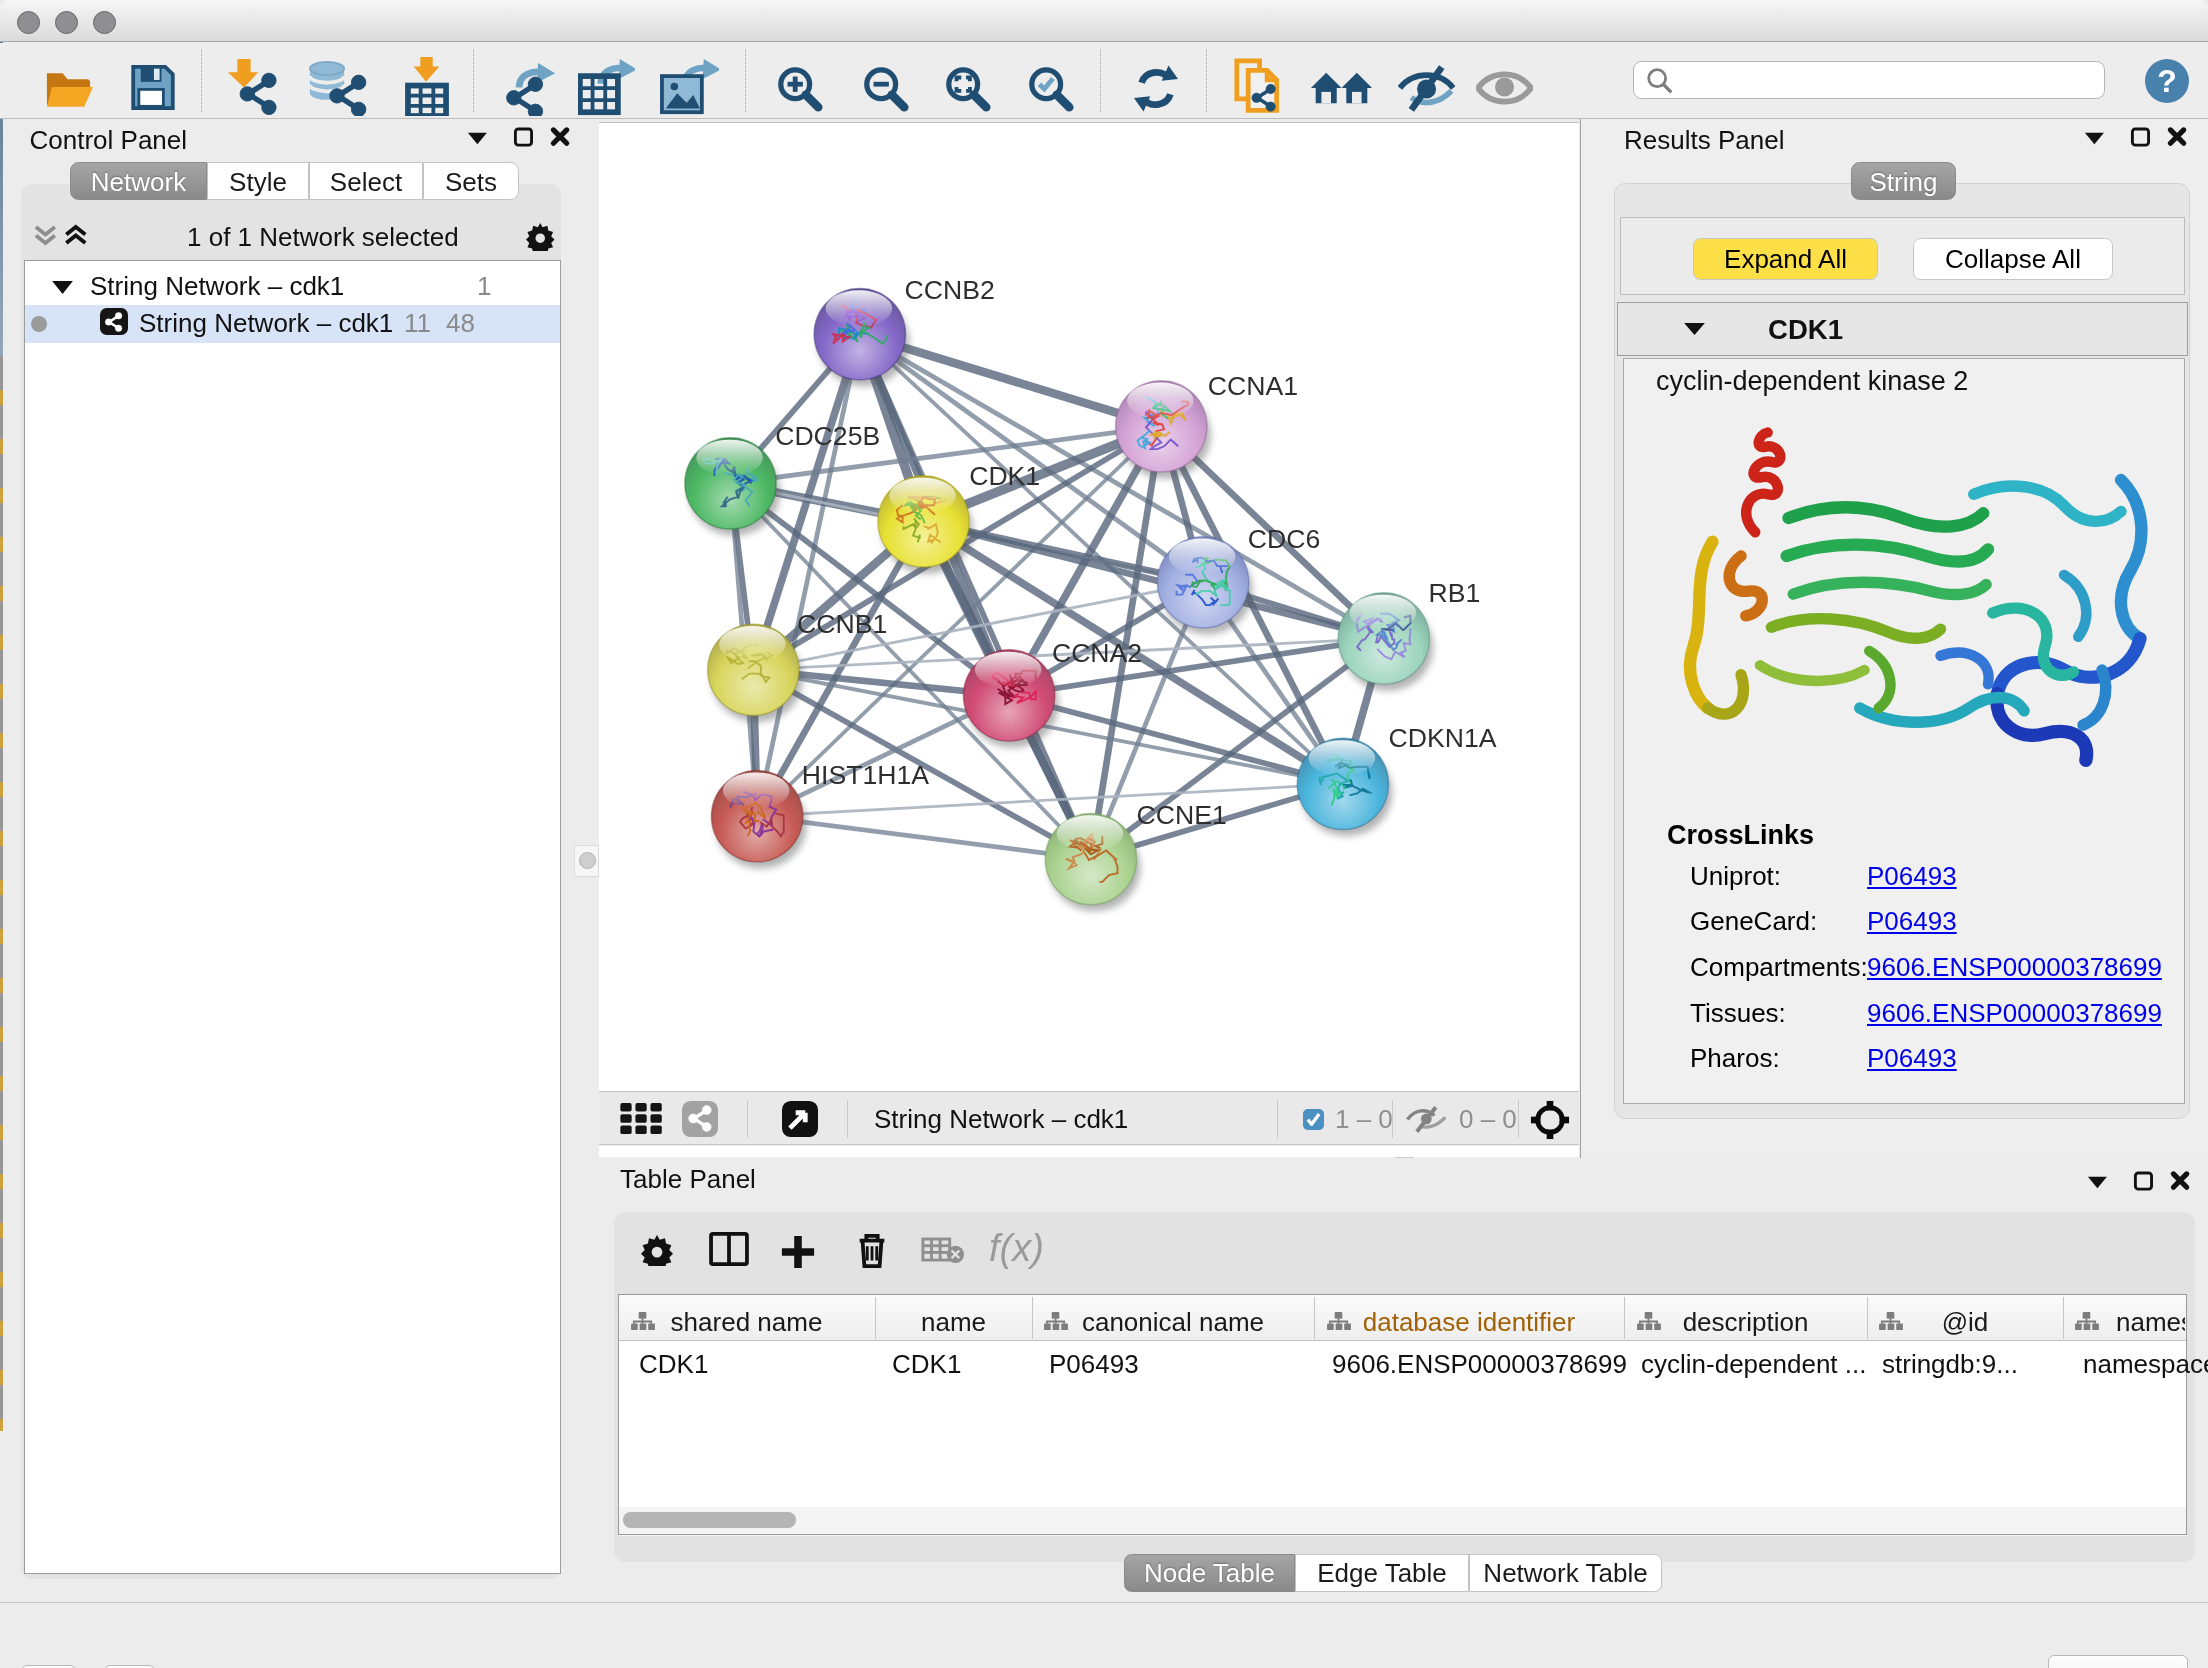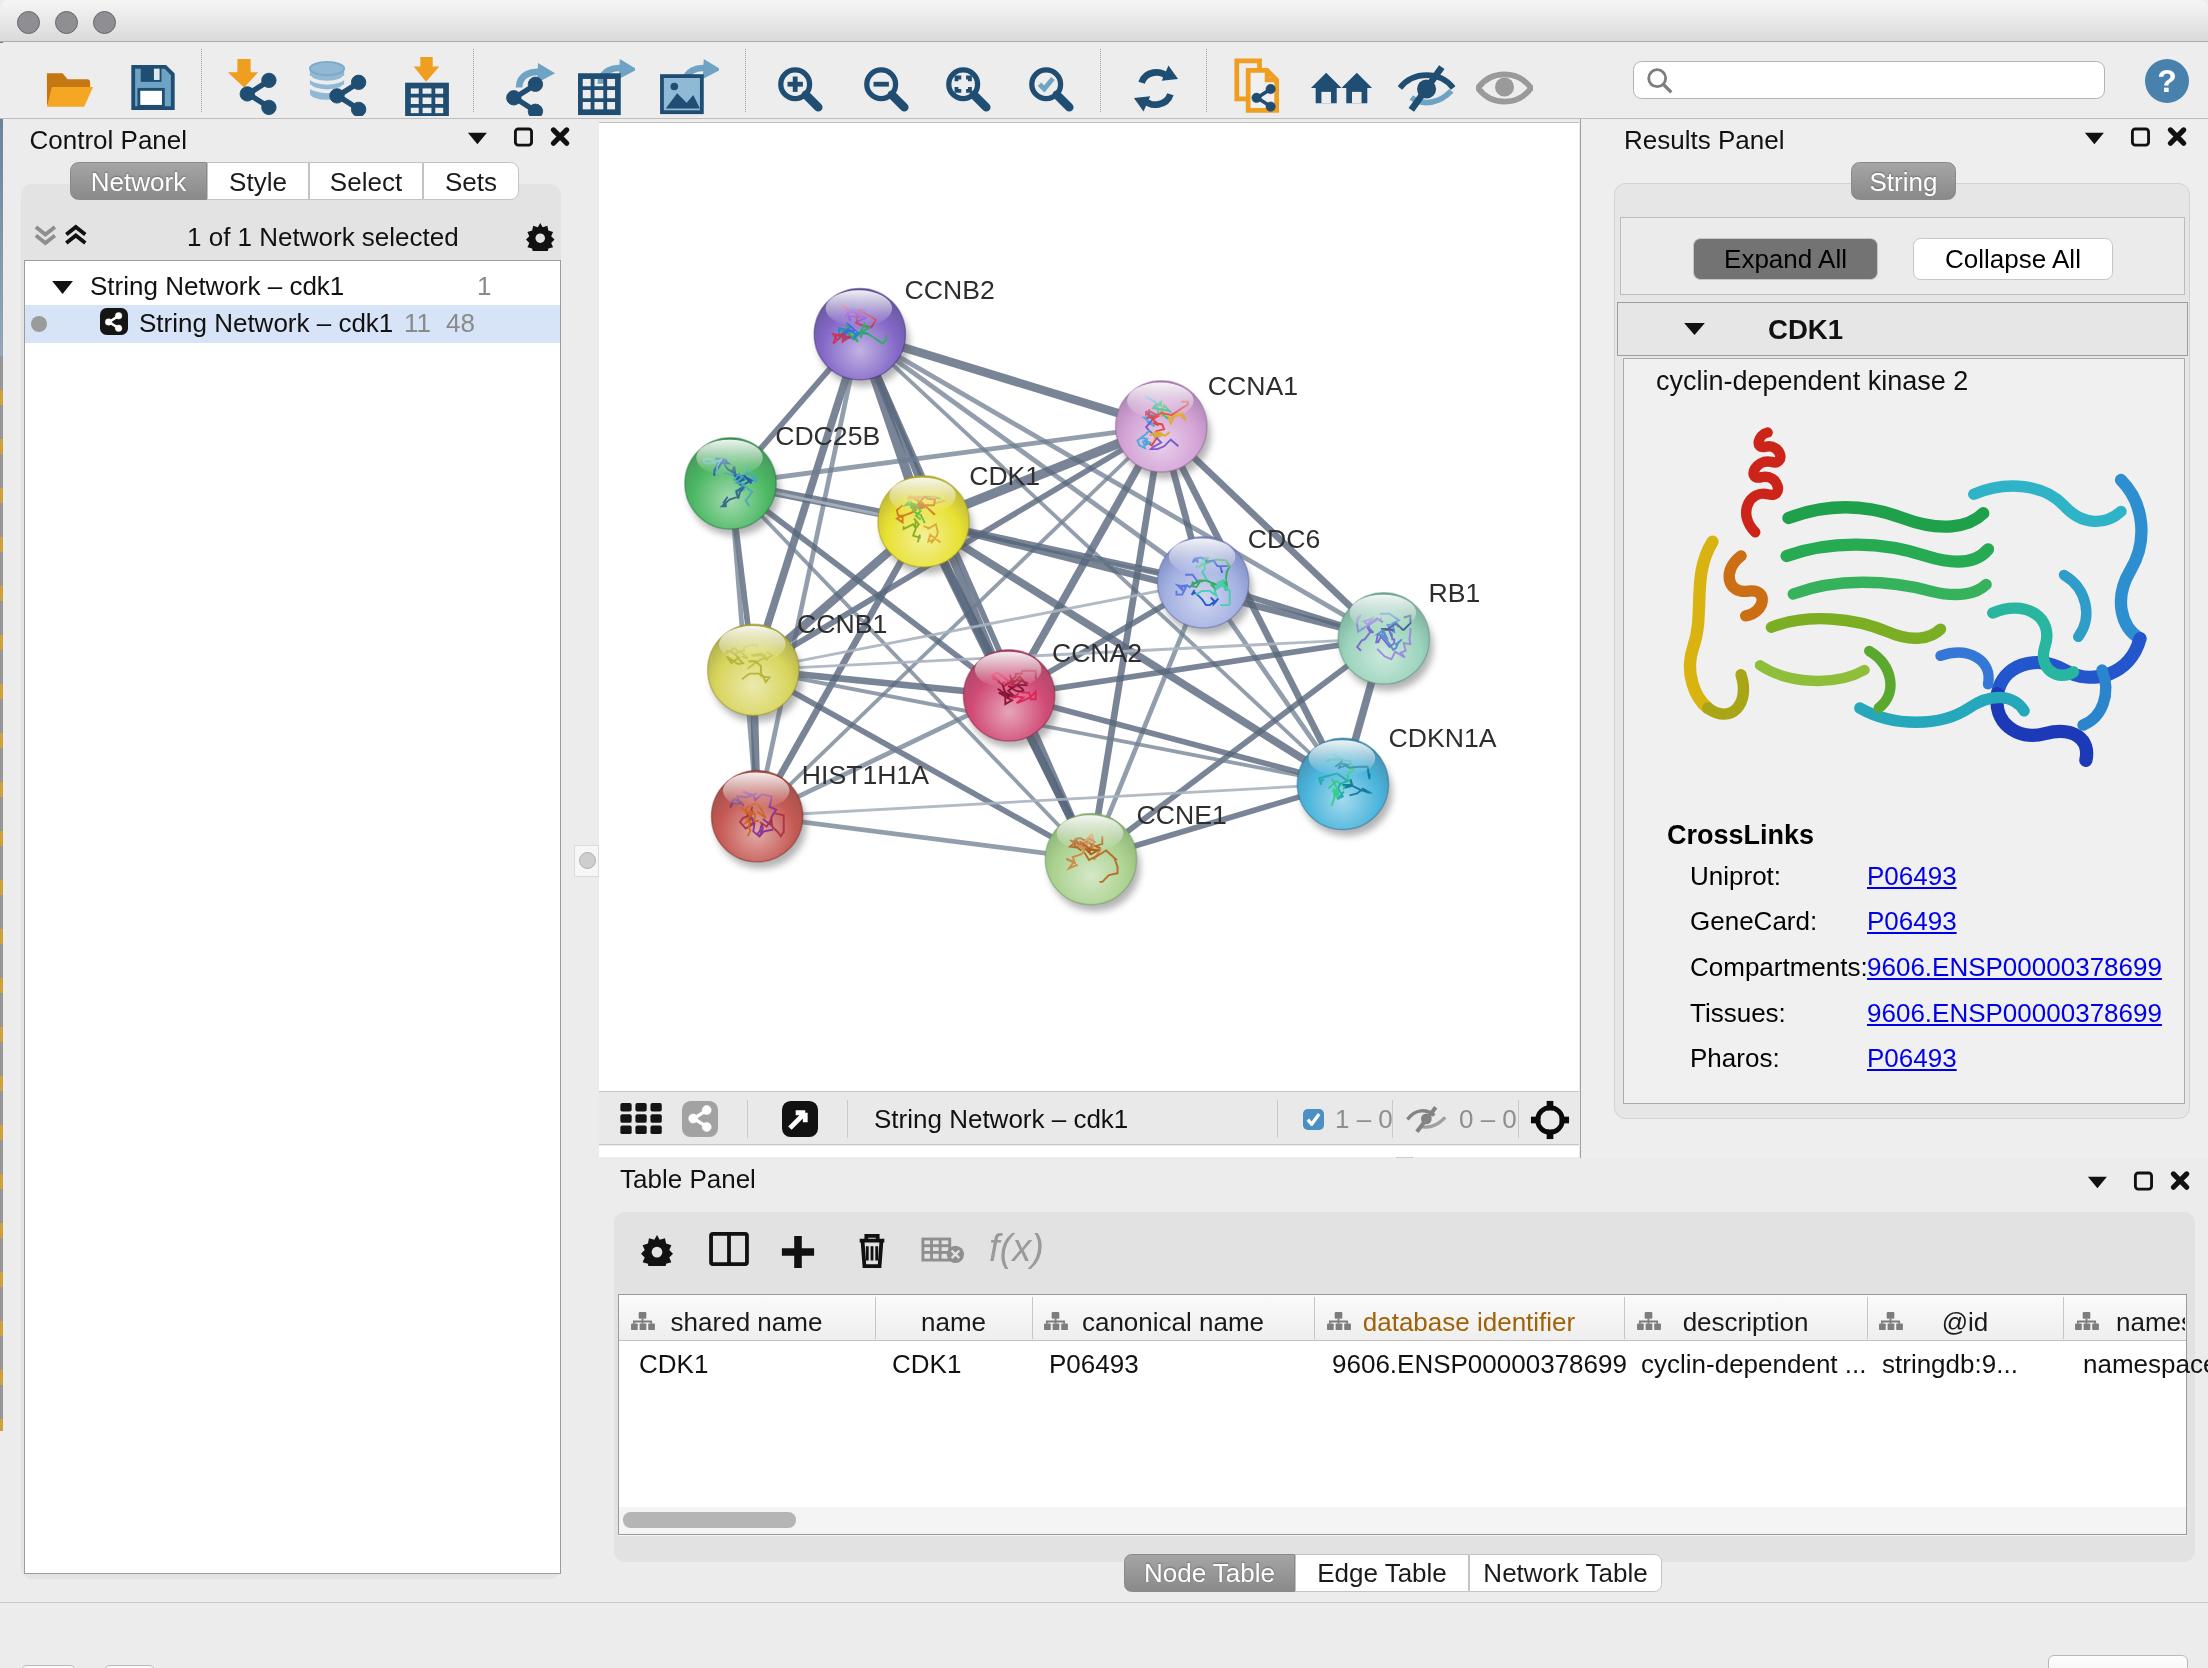--- a/index.html
+++ b/index.html
@@ -584,21 +584,21 @@
 <div id="resultspanel"></div>
 <div class="ptitle" style="left:1624px;top:125px">Results Panel</div>
 <svg style="position:absolute;left:2083px;top:126px" width="114" height="25" viewBox="0 0 120 26">
 <path d="M2,7 l20,0 -10,12 z" fill="#111"></path>
 <rect x="52" y="3" width="17" height="17" fill="none" stroke="#111" stroke-width="3" rx="3"></rect>
 <path d="M92,4 l14,14 m0,-14 l-14,14" stroke="#111" stroke-width="5.5" stroke-linecap="round"></path>
 </svg>
 <div class="gbox" style="left:1614px;top:183px;width:576px;height:936px;background:#e6e6e6;border:1px solid #d2d2d2"></div>
 <div class="tab tabsel" style="left:1851px;top:162px;width:105px;line-height:38px;border-radius:8.6px">String</div>
 <div class="abs" style="left:1620px;top:217px;width:565px;height:78px;background:#ebebeb;border:1px solid #bcbcbc"></div>
-<div class="abs" style="left:1693px;top:238px;width:185px;height:42px;background:#737373;border:1px solid #c6c6c6;border-radius:7.6px;font-size:26px;text-align:center;line-height:40px">Expand All</div>
+<div class="abs" style="left:1693px;top:238px;width:185px;height:42px;background:#fde047;border:1px solid #c6c6c6;border-radius:7.6px;font-size:26px;text-align:center;line-height:40px">Expand All</div>
 <div class="abs" style="left:1913px;top:238px;width:200px;height:42px;background:#fff;border:1px solid #c6c6c6;border-radius:7.6px;font-size:26px;text-align:center;line-height:40px">Collapse All</div>
 <div class="abs" style="left:1617px;top:302px;width:571px;height:54px;background:#e6e6e6;border:1.9px solid #9d9d9d"></div>
 <svg class="abs" style="left:1683px;top:321px" width="23" height="16" viewBox="0 0 24 17">
     <path d="M1,2 h22 l-11,13 z" fill="#111"></path>
   </svg>
 <div class="abs" style="left:1768px;top:314px;font-size:27.6px;font-weight:bold;color:#111">CDK1</div>
 <div class="abs" style="left:1623px;top:358px;width:562px;height:746px;background:#f0f0f0;border:1px solid #ababab"></div>
 <div class="abs" style="left:1656px;top:366px;font-size:27px;color:#111">cyclin-dependent kinase 2</div>
 <svg width="533" height="361" viewBox="0 0 560 380" xmlns="http://www.w3.org/2000/svg" style="position:absolute;left:1655px;top:423px">
 <g fill="none" stroke-linecap="round">

